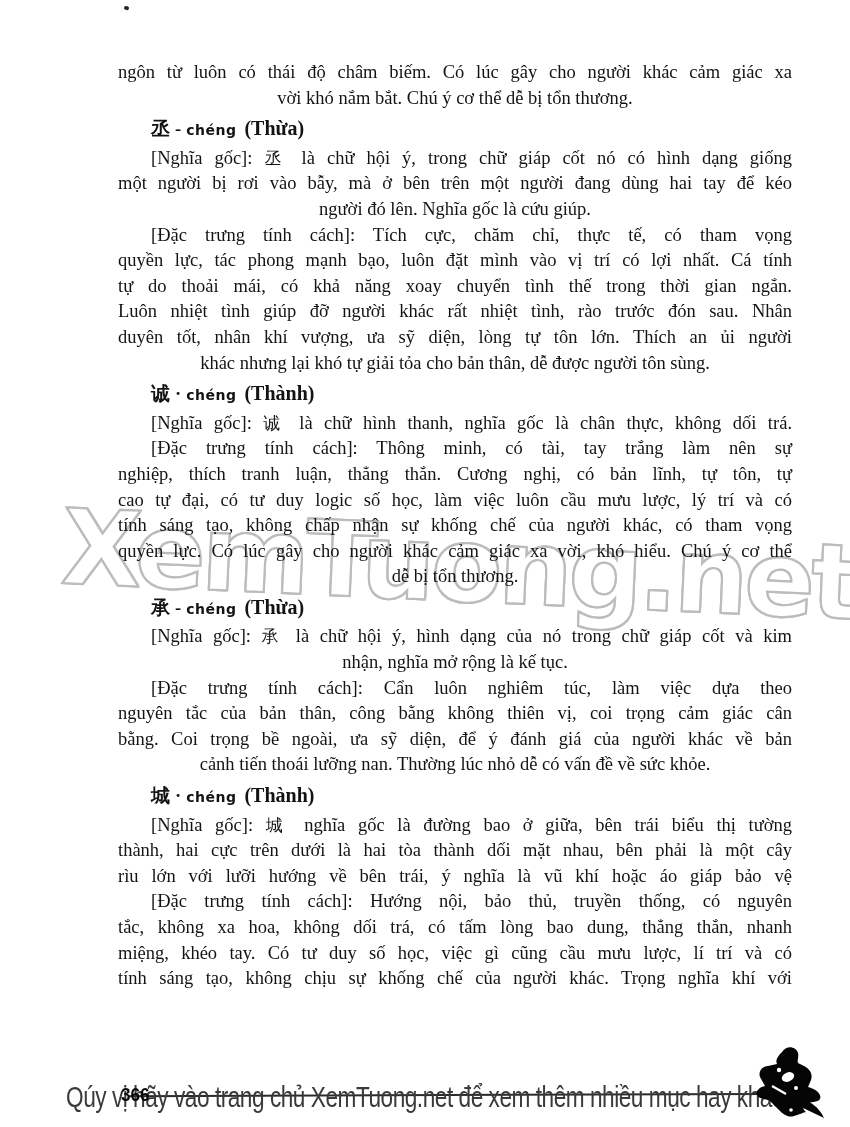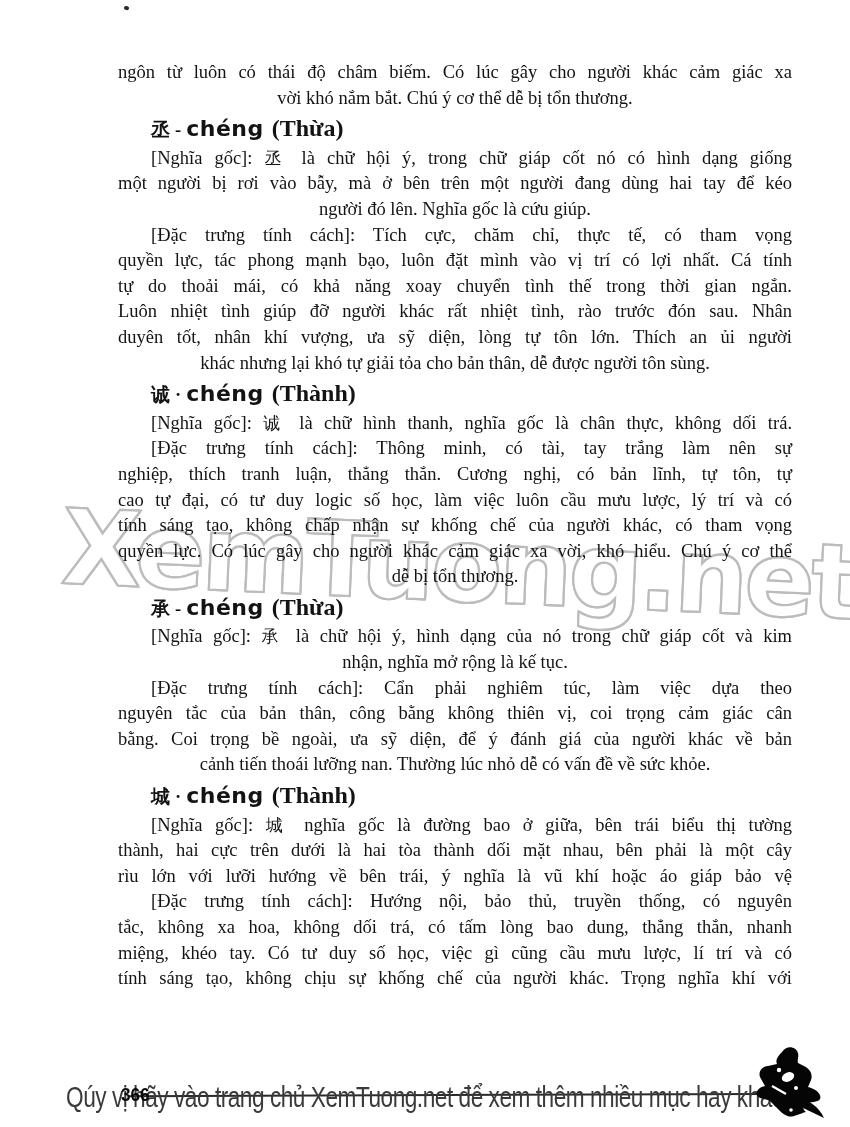--- a/index.html
+++ b/index.html
@@ -25,22 +25,22 @@
     font-size:18.5px;line-height:25.6px;
   }
   .line{text-align:center;}
   .line.just{text-align:justify;text-align-last:justify;}
   .line.first{text-indent:33px;}
   .b{font-weight:400;}
   .cn{font-family:"DejaVu Sans",sans-serif;font-size:17px;}
   .heading{margin:5px 0 2px 0;padding-left:33px;font-weight:700;}
   .heading .cn-h{font-family:"DejaVu Sans",sans-serif;font-size:19px;font-weight:700;}
   .heading .sep{margin:0 5px;}
-  .heading .pinyin{font-family:"DejaVu Sans",sans-serif;font-size:22px;font-weight:700;letter-spacing:.5px;}
-  .heading .hname{margin-left:8px;font-size:24px;}
+  .heading .pinyin{font-family:"DejaVu Sans",sans-serif;font-size:14px;font-weight:700;letter-spacing:.5px;}
+  .heading .hname{margin-left:8px;font-size:20px;}
   .footer-line{
     position:absolute;left:128px;top:1094px;width:666px;height:2px;background:#2a2a2a;z-index:2;
     transform:rotate(-0.2deg);
   }
   .footer-note{
     position:absolute;left:66px;top:1081px;z-index:3;white-space:nowrap;
     font-family:"Liberation Sans",sans-serif;font-size:29px;color:#3a3a3a;
     letter-spacing:-0.6px;transform:scaleX(0.78);transform-origin:left top;
   }
   .page-number{
@@ -87,21 +87,21 @@
       <div class="line just"><span>tính sáng tạo, không chấp nhận sự khống chế của người khác, có tham vọng</span></div>
       <div class="line just"><span>quyền lực. Có lúc gây cho người khác cảm giác xa vời, khó hiểu. Chú ý cơ thể</span></div>
       <div class="line"><span>dễ bị tổn thương.</span></div>
     </div>
     <div class="heading"><span class="cn-h">承</span><span class="sep">-</span><span class="pinyin">chéng</span><span class="hname">(Thừa)</span></div>
     <div class="para">
       <div class="line just first"><span class="b">[Nghĩa gốc]: </span><span class="cn">承 </span><span>là chữ hội ý, hình dạng của nó trong chữ giáp cốt và kim</span></div>
       <div class="line"><span>nhận, nghĩa mở rộng là kế tục.</span></div>
     </div>
     <div class="para">
-      <div class="line just first"><span class="b">[Đặc trưng tính cách]: </span><span>Cẩn phải nghiêm túc, làm việc dựa theo</span></div>
+      <div class="line just first"><span class="b">[Đặc trưng tính cách]: </span><span>Cẩn luôn nghiêm túc, làm việc dựa theo</span></div>
       <div class="line just"><span>nguyên tắc của bản thân, công bằng không thiên vị, coi trọng cảm giác cân</span></div>
       <div class="line just"><span>bằng. Coi trọng bề ngoài, ưa sỹ diện, để ý đánh giá của người khác về bản</span></div>
       <div class="line"><span>cảnh tiến thoái lưỡng nan. Thường lúc nhỏ dễ có vấn đề về sức khỏe.</span></div>
     </div>
     <div class="heading"><span class="cn-h">城</span><span class="sep">·</span><span class="pinyin">chéng</span><span class="hname">(Thành)</span></div>
     <div class="para">
       <div class="line just first"><span class="b">[Nghĩa gốc]: </span><span class="cn">城 </span><span>nghĩa gốc là đường bao ở giữa, bên trái biểu thị tường</span></div>
       <div class="line just"><span>thành, hai cực trên dưới là hai tòa thành dối mặt nhau, bên phải là một cây</span></div>
       <div class="line just"><span>rìu lớn với lưỡi hướng về bên trái, ý nghĩa là vũ khí hoặc áo giáp bảo vệ</span></div>
     </div>

